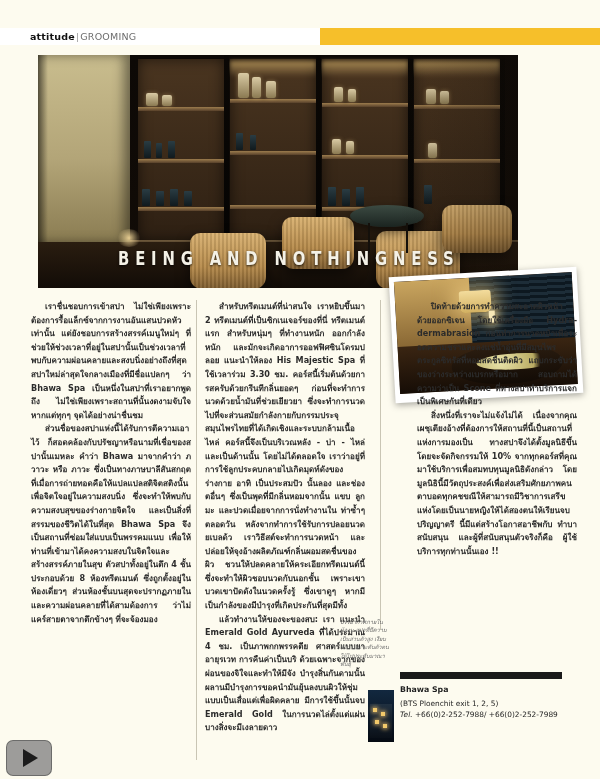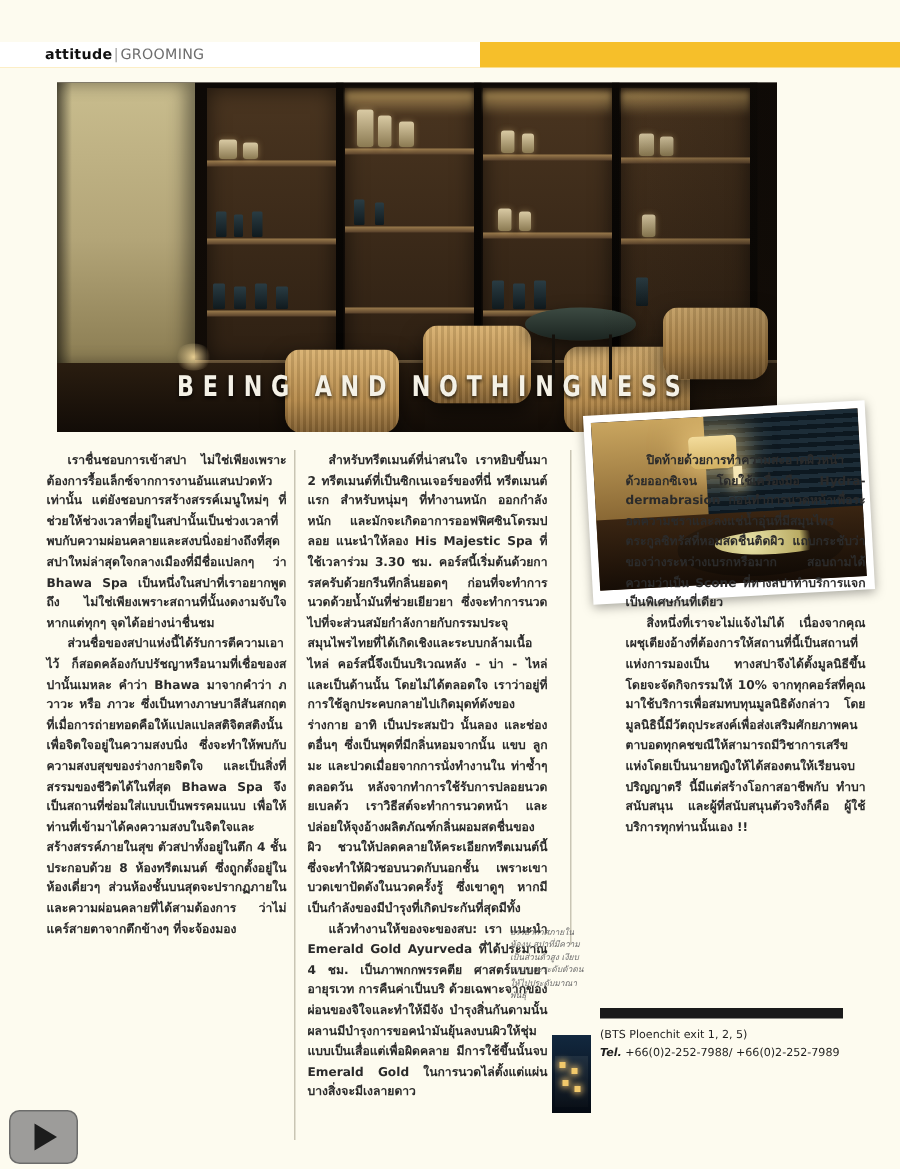--- a/index.html
+++ b/index.html
@@ -196,21 +196,21 @@
   .black-bar{
     position:absolute;left:400px;top:672px;width:162px;height:7px;
     background:#1a1a1a;
   }
   .contact{
     position:absolute;left:400px;top:684px;width:175px;
     font-size:7.4px;line-height:11.6px;color:#1f1f1f;
   }
   .contact .name{font-weight:700;font-size:7.8px;display:block;margin-bottom:2px;}
   .contact .line{display:block;}
-  .contact .lbl{font-weight:700;font-style:italic;}
+  .contact .lbl{font-weight:400;font-style:italic;}
   .thumb{
     position:absolute;left:368px;top:690px;width:26px;height:52px;
     overflow:hidden;background:#0c1420;
   }
   .thumb-sky{position:absolute;inset:0;background:linear-gradient(180deg,#12283f,#050a12);}
   .thumb-bld{
     position:absolute;left:2px;bottom:4px;width:22px;height:34px;
     background:linear-gradient(180deg,#203040,#0a1018);
   }
   .thumb-win{
@@ -368,20 +368,21 @@
   <div class="thumb">
     <div class="thumb-sky"></div>
     <div class="thumb-bld"></div>
     <div class="thumb-win" style="left:5px;top:18px;"></div>
     <div class="thumb-win" style="left:13px;top:22px;"></div>
     <div class="thumb-win" style="left:7px;top:30px;"></div>
     <div class="thumb-win" style="left:15px;top:34px;"></div>
   </div>
 
   <div class="contact">
+    <span class="name">Bhawa Spa</span>
     <span class="line">(BTS Ploenchit exit 1, 2, 5)</span>
     <span class="line"><span class="lbl">Tel.</span> <span>+66(0)2-252-7988/ +66(0)2-252-7989</span></span>
   </div>
 
   <div class="play-btn">
     <div class="play-tri"></div>
   </div>
 
 </div>
 

